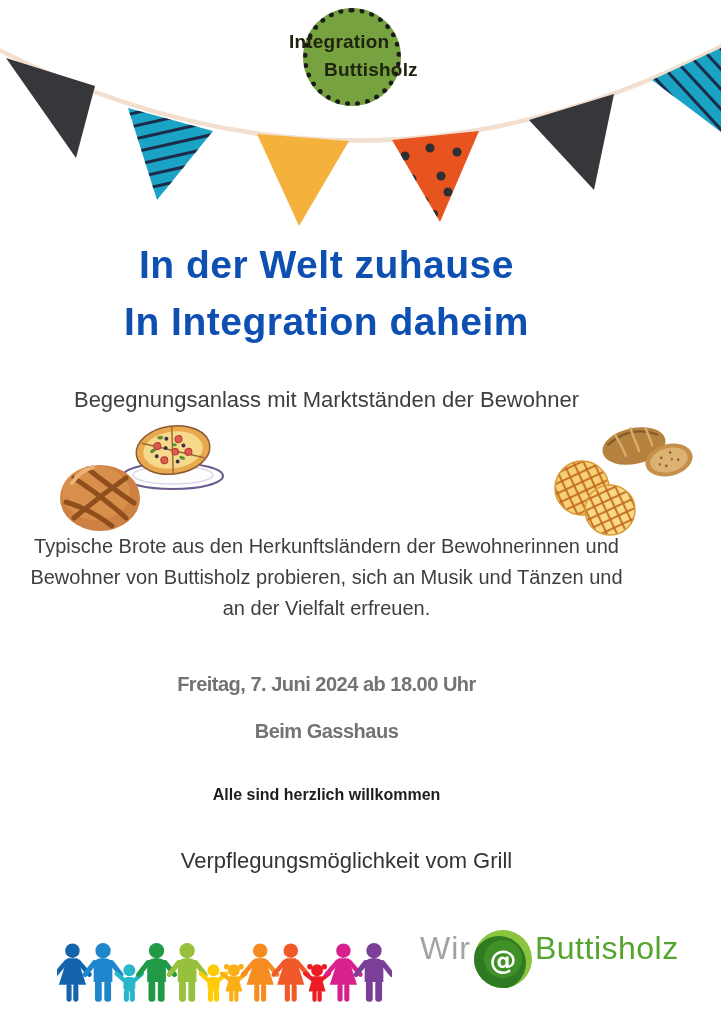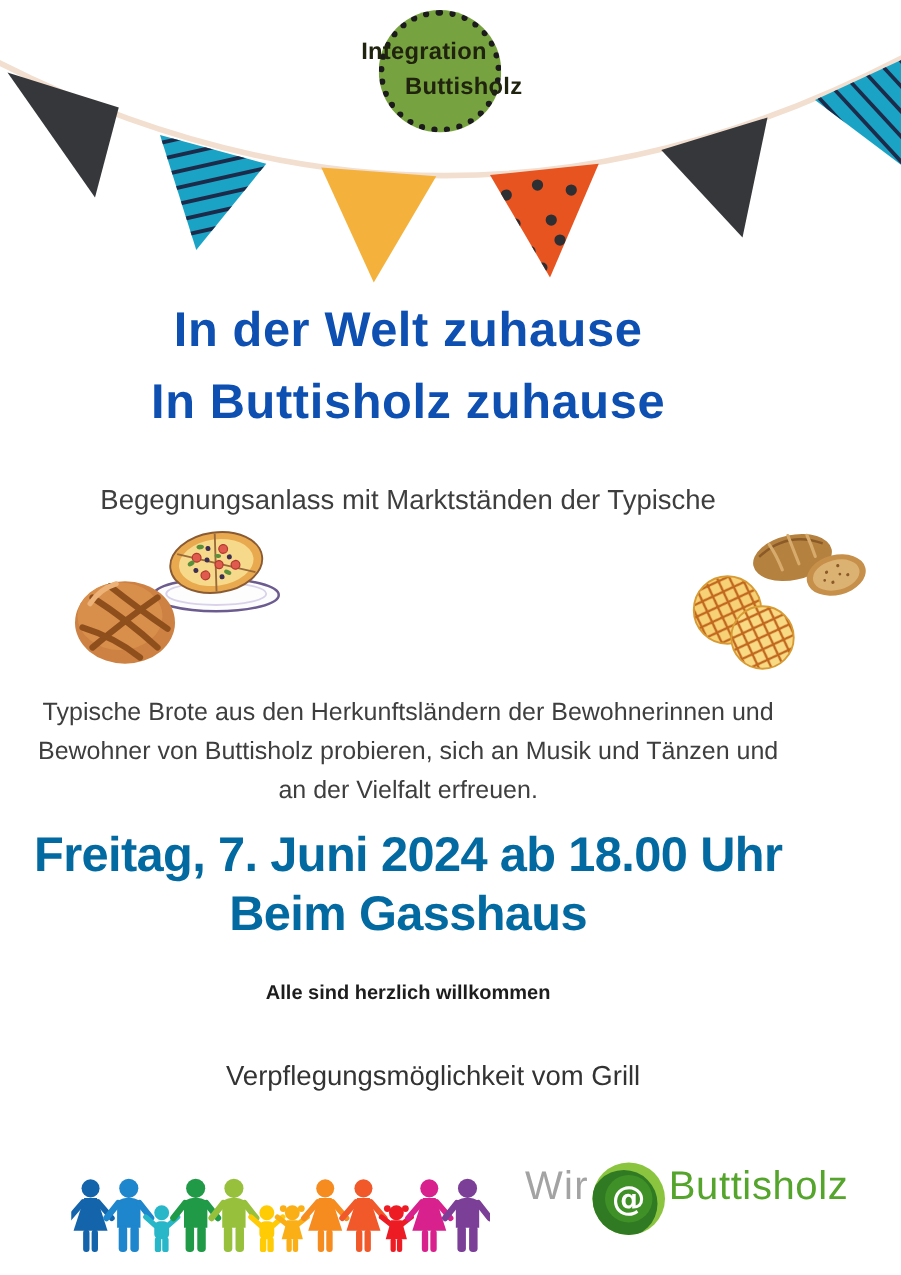--- a/index.html
+++ b/index.html
@@ -38,25 +38,25 @@
     top:387px;
     color:#3e3e3e;font-size:22px;font-weight:400;
   }
   #section-heading{
     top:456px;
     color:#262626;font-size:32px;font-weight:700;
     letter-spacing:-0.3px;
   }
   #description{
     top:531px;
-    color:#3e3e3e;font-size:20px;line-height:31px;font-weight:400;margin-top:24px;
+    color:#3e3e3e;font-size:20px;line-height:31px;font-weight:400;
   }
   #event-block{
     top:661px;
-    color:#0369a1;font-size:39px;font-weight:700;
+    color:#737373;font-size:20px;font-weight:700;
     line-height:47px;letter-spacing:-0.5px;
   }
   #welcome-line{
     top:786px;
     color:#1d1d1d;font-size:16px;font-weight:700;
   }
   #catering-line{
     top:848px;
     color:#333333;font-size:22px;font-weight:400;margin-left:20px;
   }
@@ -145,24 +145,24 @@
       </g>
     </g>
   </svg>
 
   <div class="abs" id="logo-circle"></div>
   <div class="abs logo-text" id="logo-line1">Integration</div>
   <div class="abs logo-text" id="logo-line2">Buttisholz</div>
 
   <div class="abs centered" id="main-title">
     <div>In der Welt zuhause</div>
-    <div>In Buttisholz zuhause</div>
+    <div>In Integration daheim</div>
   </div>
 
-  <div class="abs centered" id="subtitle">Begegnungsanlass mit Marktständen der Typische</div>
+  <div class="abs centered" id="subtitle">Begegnungsanlass mit Marktständen der Bewohner</div>
 
   <svg class="abs" style="left:118px;top:414px" width="110" height="78" viewBox="0 0 110 78">
     <ellipse cx="55" cy="62" rx="50" ry="13" fill="#fdfdfd" stroke="#6b5b8e" stroke-width="2"></ellipse>
     <ellipse cx="55" cy="61" rx="40" ry="9" fill="none" stroke="#d9d2ea" stroke-width="1.5"></ellipse>
     <g transform="rotate(-8 55 36)">
       <ellipse cx="55" cy="36" rx="37" ry="24" fill="#e9a94e" stroke="#8a5a33" stroke-width="1.5"></ellipse>
       <ellipse cx="55" cy="36" rx="30" ry="18.5" fill="#f6d98a"></ellipse>
       <path d="M25,25 L85,48 M57,13 L52,59" stroke="#9a6a3a" stroke-width="1.5" fill="none"></path>
       <g fill="#e05a4e" stroke="#b03a30" stroke-width="1">
         <circle cx="40" cy="30" r="3.5"></circle>

